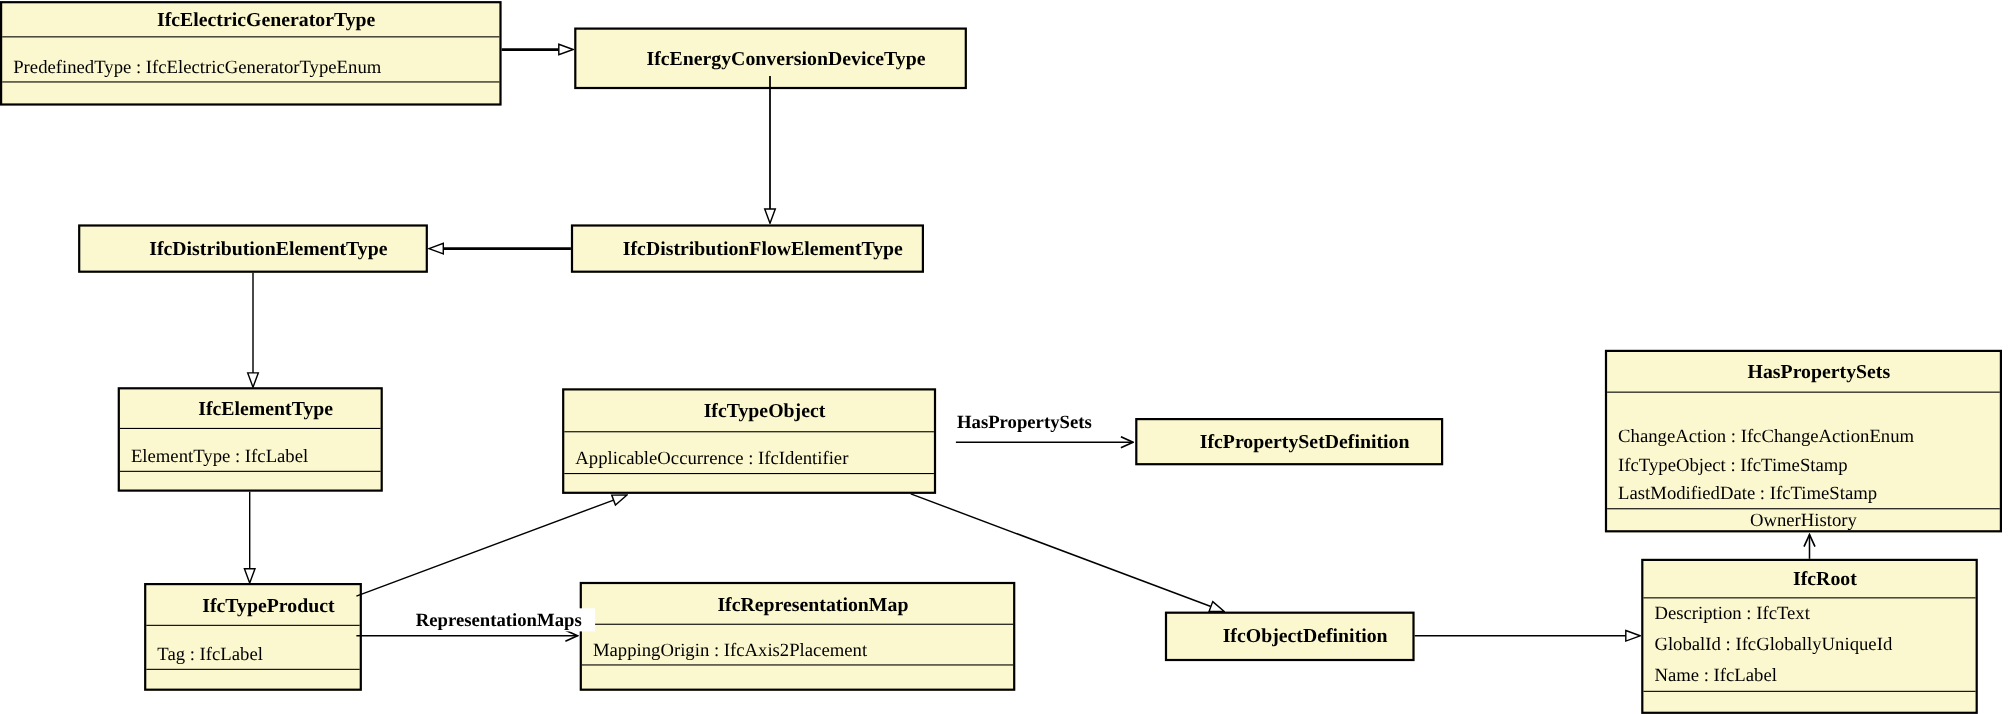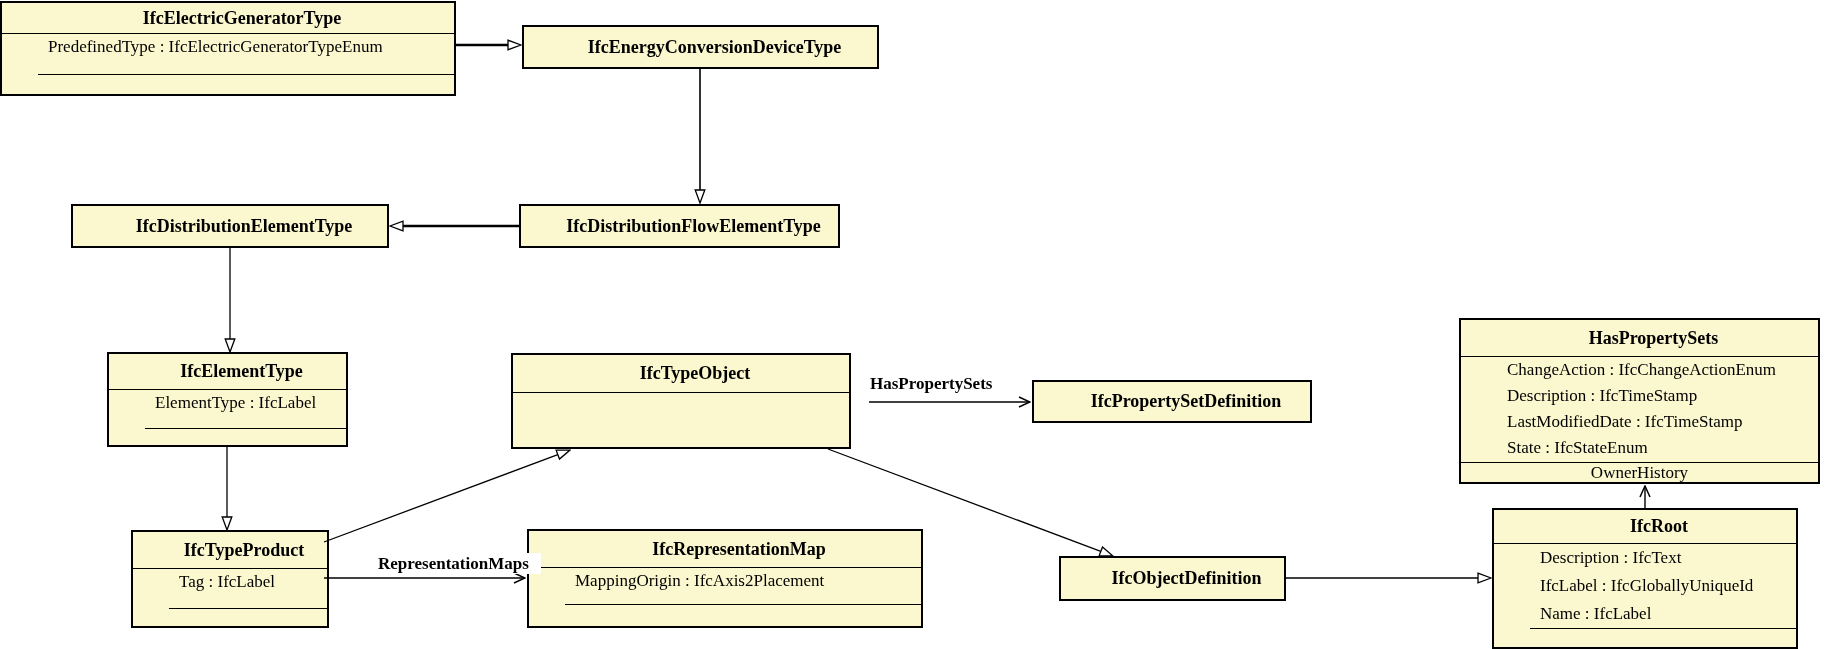--- a/index.html
+++ b/index.html
@@ -21,24 +21,23 @@
   .uml-title{
     font-weight:bold;font-size:18px;
     display:flex;align-items:center;justify-content:center;
     text-align:center;flex:0 0 auto;padding-left:28px;
   }
   .uml-title.fill{flex:1 1 auto;}
   .sep{border-bottom:1px solid var(--box-border,#000000);}
   .uml-attrs{
     font-size:17px;
     padding:0 10px;
-    display:flex;flex-direction:column;justify-content:flex-start;
+    display:flex;flex-direction:column;justify-content:flex-end;
     flex:0 0 auto;
     white-space:nowrap;
-    margin-left:36px;
   }
   .uml-attr{line-height:26px;}
   .uml-empty{flex:1 1 auto;}
   .uml-footer{
     flex:1 1 auto;
     font-size:17px;
     display:flex;align-items:center;justify-content:center;
     border-top:1px solid var(--box-border,#000000);
   }
   #connectors{position:absolute;left:0;top:0;pointer-events:none;}
@@ -58,21 +57,21 @@
 <div id="canvas">
 
   <div class="uml-box" style="left:0px;top:1px;width:456px;height:95px">
     <div class="uml-title sep" style="height:30px">IfcElectricGeneratorType</div>
     <div class="uml-attrs sep" style="height:40px">
       <div class="uml-attr">PredefinedType : IfcElectricGeneratorTypeEnum</div>
     </div>
     <div class="uml-empty"></div>
   </div>
 
-  <div class="uml-box" style="left:522px;top:25px;width:357px;height:44px">
+  <div class="uml-box" style="left:522px;top:25px;width:357px;height:56px">
     <div class="uml-title fill">IfcEnergyConversionDeviceType</div>
   </div>
 
   <div class="uml-box" style="left:71px;top:204px;width:318px;height:44px">
     <div class="uml-title fill">IfcDistributionElementType</div>
   </div>
 
   <div class="uml-box" style="left:519px;top:204px;width:321px;height:44px">
     <div class="uml-title fill">IfcDistributionFlowElementType</div>
   </div>
@@ -80,34 +79,36 @@
   <div class="uml-box" style="left:107px;top:352px;width:241px;height:95px">
     <div class="uml-title sep" style="height:35px">IfcElementType</div>
     <div class="uml-attrs sep" style="height:38px">
       <div class="uml-attr">ElementType : IfcLabel</div>
     </div>
     <div class="uml-empty"></div>
   </div>
 
   <div class="uml-box" style="left:511px;top:353px;width:340px;height:96px">
     <div class="uml-title sep" style="height:37px">IfcTypeObject</div>
+    <div class="uml-attrs sep" style="height:37px">
+      <div class="uml-attr">ApplicableOccurrence : IfcIdentifier</div>
+    </div>
     <div class="uml-empty"></div>
   </div>
 
   <div class="uml-box" style="left:1032px;top:380px;width:280px;height:43px">
     <div class="uml-title fill">IfcPropertySetDefinition</div>
   </div>
 
   <div class="uml-box" style="left:1459px;top:318px;width:361px;height:166px">
     <div class="uml-title sep" style="height:36px">HasPropertySets</div>
     <div class="uml-attrs" style="height:105px">
       <div class="uml-attr">ChangeAction : IfcChangeActionEnum</div>
-      <div class="uml-attr">Description : IfcTimeStamp</div>
+      <div class="uml-attr">IfcTypeObject : IfcTimeStamp</div>
       <div class="uml-attr">LastModifiedDate : IfcTimeStamp</div>
-      <div class="uml-attr">State : IfcStateEnum</div>
     </div>
     <div class="uml-footer">OwnerHistory</div>
   </div>
 
   <div class="uml-box" style="left:131px;top:530px;width:198px;height:98px">
     <div class="uml-title sep" style="height:36px">IfcTypeProduct</div>
     <div class="uml-attrs sep" style="height:39px">
       <div class="uml-attr">Tag : IfcLabel</div>
     </div>
     <div class="uml-empty"></div>
@@ -122,21 +123,21 @@
   </div>
 
   <div class="uml-box" style="left:1059px;top:556px;width:227px;height:45px">
     <div class="uml-title fill">IfcObjectDefinition</div>
   </div>
 
   <div class="uml-box" style="left:1492px;top:508px;width:306px;height:141px">
     <div class="uml-title sep" style="height:33px">IfcRoot</div>
     <div class="uml-attrs sep" style="height:84px">
       <div class="uml-attr" style="line-height:28px">Description : IfcText</div>
-      <div class="uml-attr" style="line-height:28px">IfcLabel : IfcGloballyUniqueId</div>
+      <div class="uml-attr" style="line-height:28px">GlobalId : IfcGloballyUniqueId</div>
       <div class="uml-attr" style="line-height:28px">Name : IfcLabel</div>
     </div>
     <div class="uml-empty"></div>
   </div>
 
   <svg id="connectors" width="1829" height="649" viewBox="0 0 1829 649">
     <defs>
       <marker id="tri" markerWidth="15" markerHeight="13" refX="1" refY="6" orient="auto" markerUnits="userSpaceOnUse">
         <path d="M1,1.2 L14,6 L1,10.8 Z" fill="#ffffff" stroke="#000000" stroke-width="1.3"></path>
       </marker>

